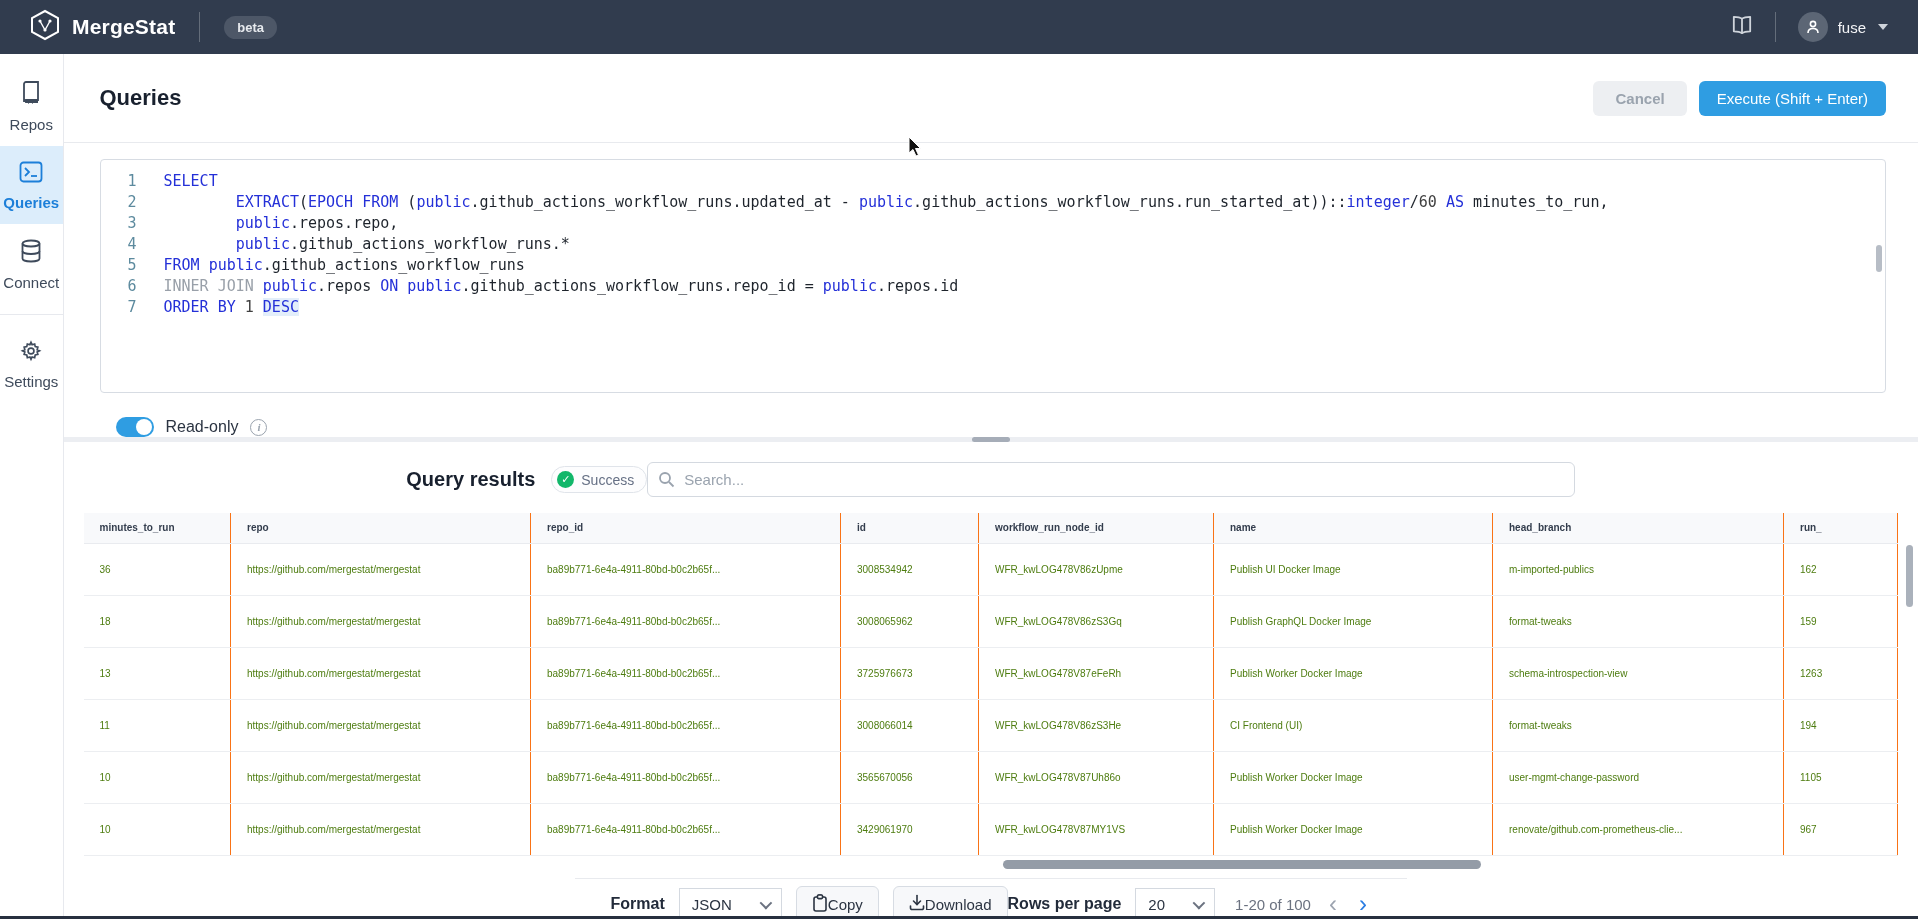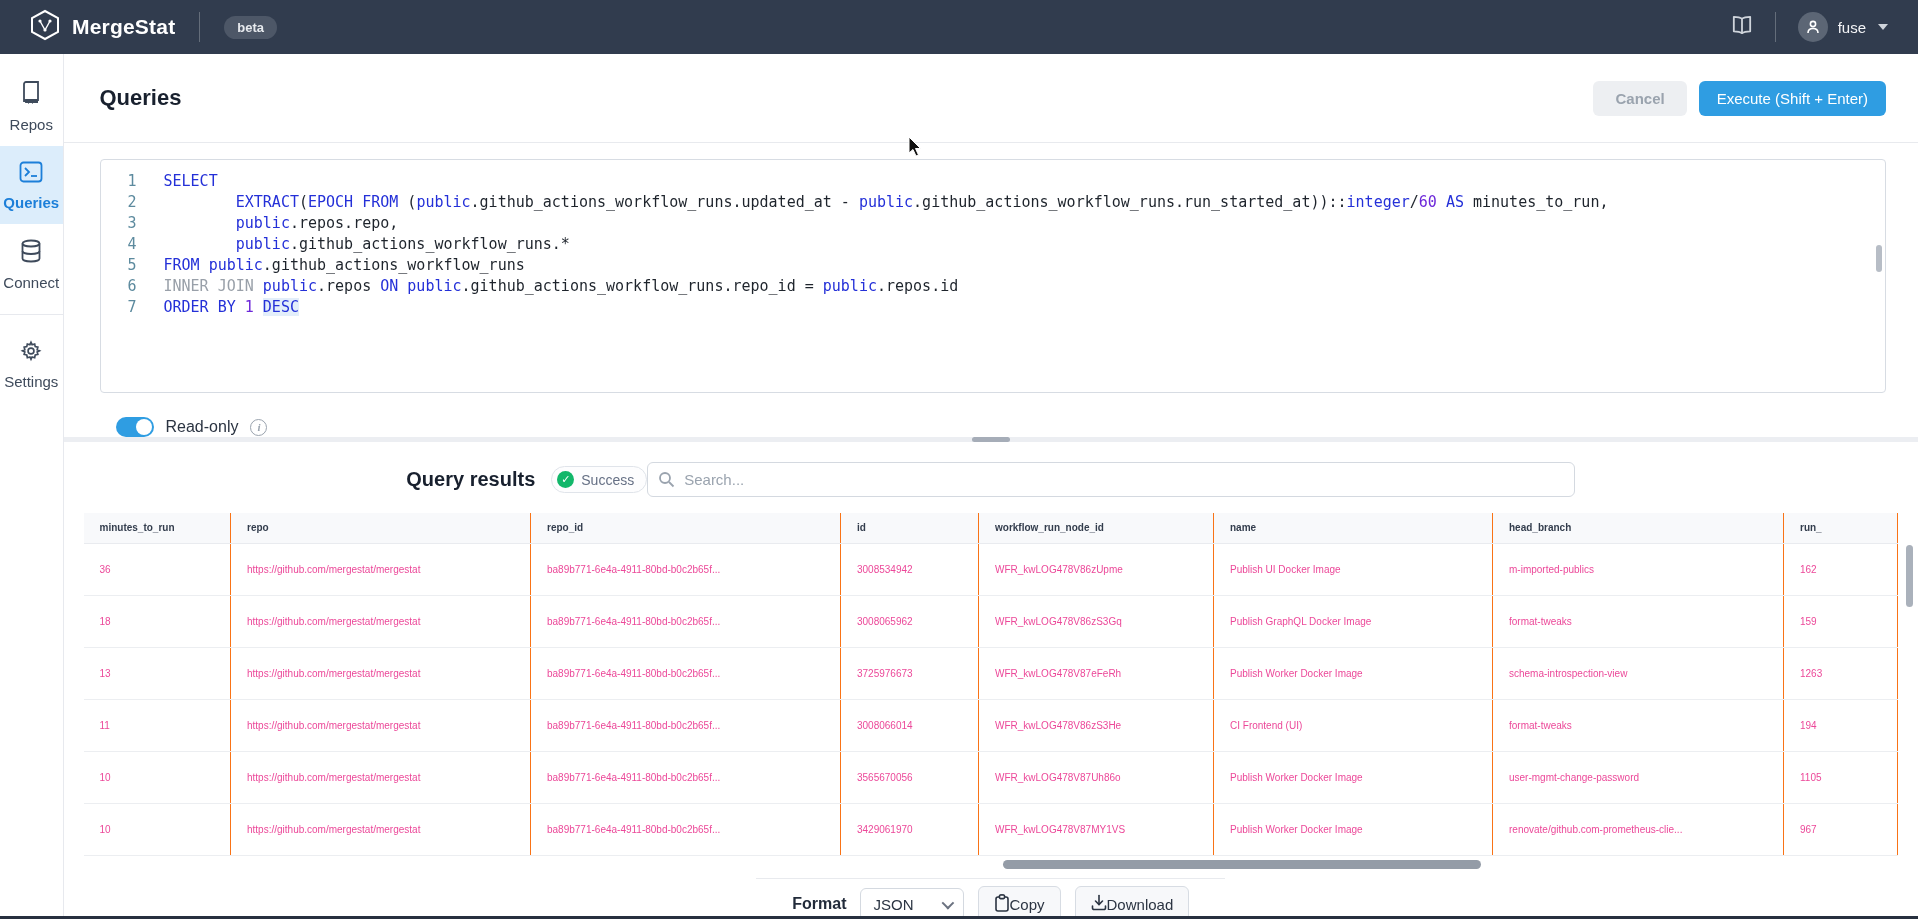--- a/index.html
+++ b/index.html
@@ -36,21 +36,21 @@
   .page-title { font-size:22px; font-weight:700; color:#18202e; }
   .head-actions { display:flex; gap:12px; }
   .btn-cancel { background:#edeff2; color:#9aa3ae; border:none; border-radius:6px; font-size:15px; font-weight:600; padding:9px 22px; font-family:inherit; }
   .btn-exec { background:#2f9de2; color:#fff; border:none; border-radius:6px; font-size:15px; font-weight:400; padding:9px 18px; font-family:inherit; cursor:pointer; }
 
   .editor-card { margin:16px 32px 0 36px; border:1px solid #d7dce3; border-radius:4px; height:234px; position:relative; display:flex; overflow:hidden; background:#fff; }
   .gutter { width:50px; padding:11px 14px 0 0; text-align:right; color:#5c8a9e; font-family:"DejaVu Sans Mono", monospace; font-size:15px; line-height:21px; flex-shrink:0; }
   .code { padding:11px 0 0 13px; font-family:"DejaVu Sans Mono", monospace; font-size:15px; line-height:21px; white-space:pre; flex:1; color:#1e242c; }
   .tok-keyword { color:#2430d8; }
   .tok-builtin { color:#2430d8; }
-  .tok-number { color:#6d28d9; }
+  .tok-number { color:#404040; }
   .tok-muted { color:#99a0a9; }
   .tok-text { color:#1e242c; }
   .tok-hl { background:#e3eefa; }
   .ed-scroll { position:absolute; right:3px; top:85px; width:6px; height:27px; border-radius:3px; background:#b7bdc6; }
 
   .readonly-row { display:flex; align-items:center; gap:12px; padding:24px 36px 0 52px; }
   .toggle { width:38px; height:20px; border-radius:10px; background:#2f9de2; position:relative; cursor:pointer; flex-shrink:0; }
   .toggle .knob { position:absolute; right:2px; top:2px; width:16px; height:16px; border-radius:50%; background:#fff; }
   .readonly-lbl { font-size:16px; color:#2b3442; }
   .info-icon { width:17px; height:17px; border-radius:50%; border:1.5px solid #9aa3ae; color:#9aa3ae; font-size:11px; display:flex; align-items:center; justify-content:center; font-weight:600; font-family:"Liberation Serif", serif; font-style:italic; }
@@ -70,33 +70,33 @@
   .search-wrap { position:relative; width:928px; }
   .search-input { width:100%; height:35px; border:1px solid #d4d9e0; border-radius:6px; padding:0 29px 0 36px; font-size:15px; font-family:inherit; color:#374151; outline:none; }
   .search-input::placeholder { color:#9aa3ae; }
   .search-ico { position:absolute; left:11px; top:9px; }
 
   
   .table-wrap { margin:0 20px; overflow:hidden; flex:1; }
   table { border-collapse:collapse; table-layout:fixed; width:1814px; }
   th, td { border-right:1px solid #f97316; text-align:left; font-size:10px; white-space:nowrap; overflow:hidden; }
   th { background:#f8f9fb; color:#2e3razz644; height:30px; padding:0 16px; font-weight:600; color:#333d4d; border-bottom:1px solid #e9ebef; }
-  td { height:52px; padding:0 16px; color:#ec4899; border-bottom:1px solid #eceef1; }
+  td { height:52px; padding:0 16px; color:#4d7c0f; border-bottom:1px solid #eceef1; }
   col.c0{width:147px} col.c1{width:300px} col.c2{width:310px} col.c3{width:138px}
   col.c4{width:235px} col.c5{width:279px} col.c6{width:291px} col.c7{width:114px}
 
   .hscroll { margin:4px 20px 0; height:9px; border-radius:5px; background:#f0f1f4; position:relative; }
   .hscroll .thumb { position:absolute; left:12px; top:0; height:9px; width:478px; border-radius:5px; background:#949ca7; }
   .vscroll-table { position:absolute; right:5px; top:103px; width:7px; height:62px; border-radius:4px; background:#aab1bb; }
 
   
   .results-foot { border-top:1px solid #e8eaee; height:52px; display:flex; align-items:center; justify-content:space-between; padding:0 36px; margin-top:9px; }
   .foot-left, .foot-right { display:flex; align-items:center; gap:14px; }
   .foot-label { font-size:16px; font-weight:600; color:#222b3a; }
-  .select { display:flex; align-items:center; gap:28px; border:1px solid #d4d9e0; border-radius:6px; background:#fff; padding:7px 12px; font-size:15px; color:#2b3442; cursor:pointer; }
+  .select { display:flex; align-items:center; gap:28px; border:1px solid #d4d9e0; border-radius:0; background:#fff; padding:7px 12px; font-size:15px; color:#2b3442; cursor:pointer; }
   .chev { width:9px; height:9px; border-right:2px solid #6b7280; border-bottom:2px solid #6b7280; transform:rotate(45deg) translateY(-2px); }
   .btn-light { display:flex; align-items:center; gap:0; background:#f7f8fa; border:1px solid #d7dce3; border-radius:6px; padding:7px 15px; font-size:15px; font-weight:500; color:#2b3442; font-family:inherit; cursor:pointer; }
   .range-lbl { font-size:15px; color:#6b7280; margin-left:6px; }
   .pg-prev { font-size:24px; color:#9ca3af; line-height:1; padding:0 4px; cursor:default; }
   .pg-next { font-size:24px; color:#2b7de2; line-height:1; padding:0 4px; cursor:pointer; }
 
   .bottom-strip { position:absolute; left:0; bottom:0; width:1918px; height:3px; background:#27303f; }
 
   .mouse-cursor { position:absolute; left:908px; top:136px; z-index:50; pointer-events:none; }
 </style>
@@ -357,20 +357,30 @@
             <span>
               <svg width="16" height="17" viewBox="0 0 16 17" fill="none" stroke="#2b3442" stroke-width="1.6" stroke-linecap="round">
                 <path d="M8 1.5 V10"></path>
                 <path d="M4.5 7 L8 10.5 L11.5 7"></path>
                 <path d="M1.5 12 V14 a1.5 1.5 0 0 0 1.5 1.5 h10 a1.5 1.5 0 0 0 1.5 -1.5 V12"></path>
               </svg>
             </span>
             <span>Download</span>
           </button>
         </div>
+        <div class="foot-right">
+          <span class="foot-label">Rows per page</span>
+          <div class="select">
+            <span>20</span>
+            <span class="chev"></span>
+          </div>
+          <span class="range-lbl">1-20 of 100</span>
+          <span class="pg-prev">‹</span>
+          <span class="pg-next">›</span>
+        </div>
       </div>
     </div>
   </div>
 </div>
 
 <div class="bottom-strip"></div>
 
 <span class="mouse-cursor">
   <svg width="16" height="22" viewBox="0 0 16 22">
     <path d="M1 1 L1 17 L5 13.5 L8 20 L10.5 19 L7.5 12.5 L12.5 12.5 Z" fill="#111" stroke="#fff" stroke-width="1"></path>

